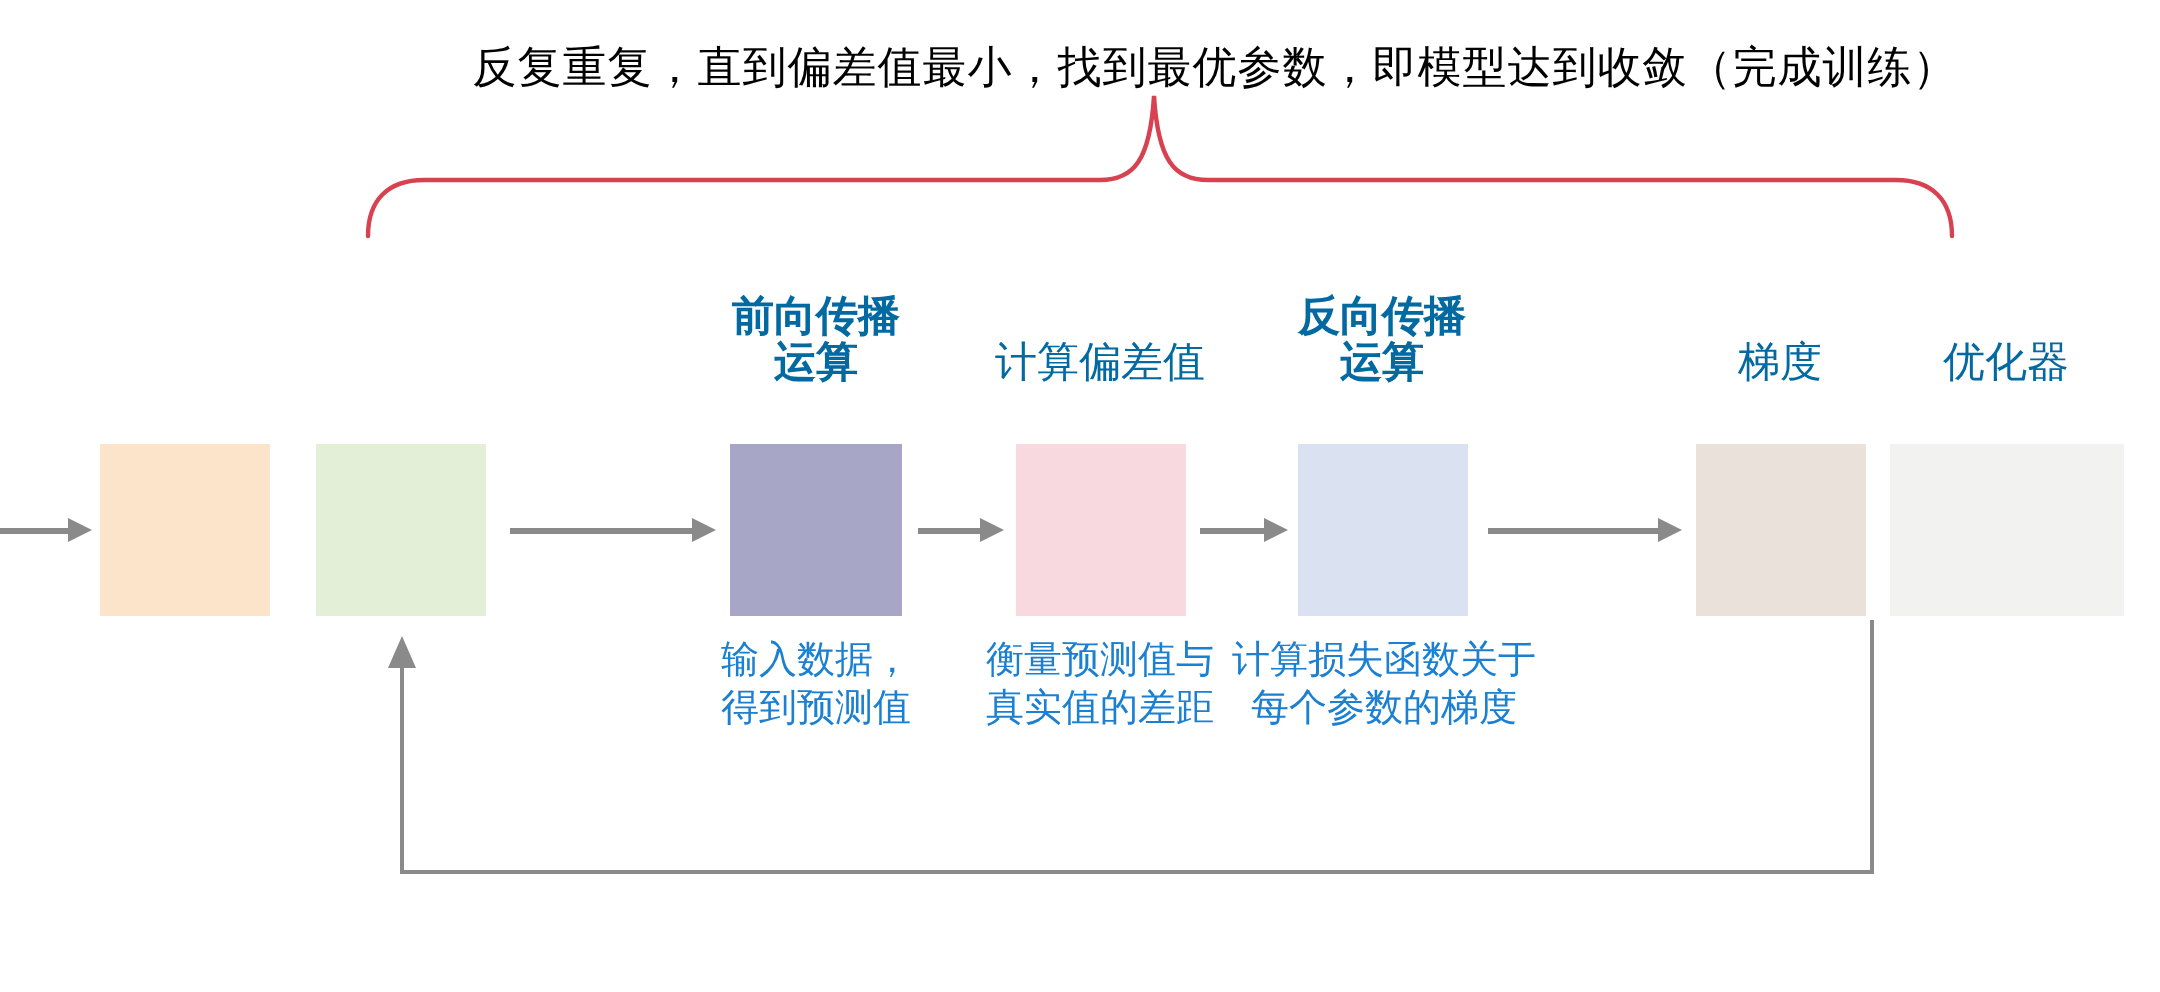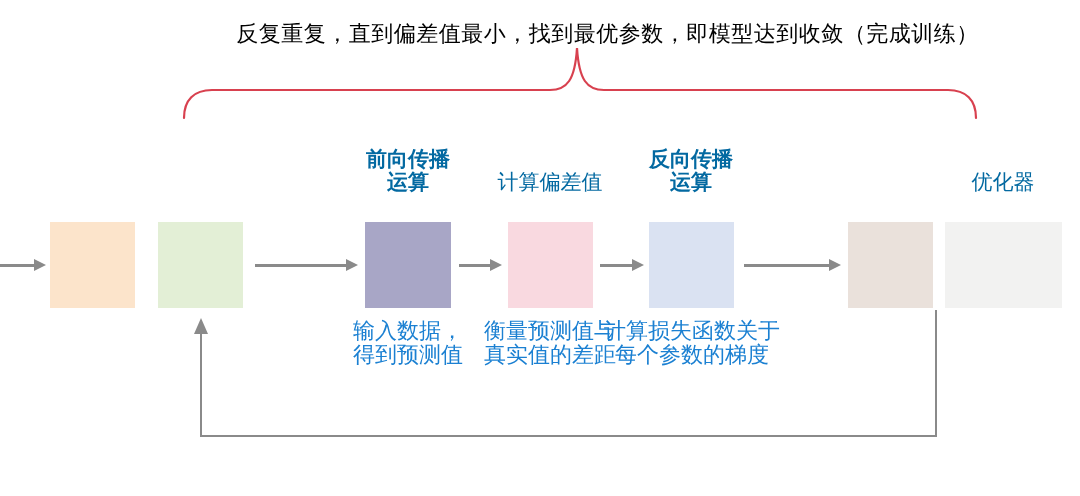--- a/index.html
+++ b/index.html
@@ -18,21 +18,21 @@
   
   .box{top:222px;height:86px;}
   
   .label{
     top:170px;width:180px;text-align:center;font-size:21px;color:#0369a1;
     white-space:pre-line;line-height:23px;
   }
   .label.two{top:147px;font-weight:bold;}
   
   .caption{
-    top:319px;width:220px;text-align:center;font-size:22px;line-height:24px;
+    top:319px;width:220px;text-align:center;font-size:19px;line-height:24px;
     color:#1b80d2;white-space:pre-line;
   }
   
   .arrow{top:259px;height:12px;}
   .arrow .shaft{position:absolute;left:0;right:10px;top:5px;height:3px;background:#8a8a8a;}
   .arrow .head{
     position:absolute;right:0;top:0;width:0;height:0;
     border-left:12px solid #8a8a8a;border-top:6px solid transparent;border-bottom:6px solid transparent;
   }
   
@@ -57,20 +57,21 @@
 
   <svg class="abs" id="brace-svg" viewBox="0 0 1080 496">
     <path d="M184,118 C184,100 194,90 212,90 L550,90 C567,90 575,80 577,48 C579,80 587,90 604,90 L948,90 C966,90 976,100 976,118" fill="none" stroke="#d8414f" stroke-width="2.2" stroke-linecap="round"></path>
   </svg>
 
   <div class="abs label two" style="left:318px;">前向传播
 运算</div>
   <div class="abs label" style="left:460px;">计算偏差值</div>
   <div class="abs label two" style="left:601px;">反向传播
 运算</div>
+  <div class="abs label" style="left:800px;">梯度</div>
   <div class="abs label" style="left:913px;">优化器</div>
 
   <div class="abs box" style="left: 50px; width: 85px; background-color: rgb(252, 228, 203);"></div>
   <div class="abs box" style="left: 158px; width: 85px; background-color: rgb(227, 239, 214);"></div>
   <div class="abs box" style="left: 365px; width: 86px; background-color: rgb(168, 166, 198);"></div>
   <div class="abs box" style="left: 508px; width: 85px; background-color: rgb(249, 217, 224);"></div>
   <div class="abs box" style="left: 649px; width: 85px; background-color: rgb(218, 226, 242);"></div>
   <div class="abs box" style="left: 848px; width: 85px; background-color: rgb(234, 225, 219);"></div>
   <div class="abs box" style="left: 945px; width: 117px; background-color: rgb(242, 242, 241);"></div>
 

